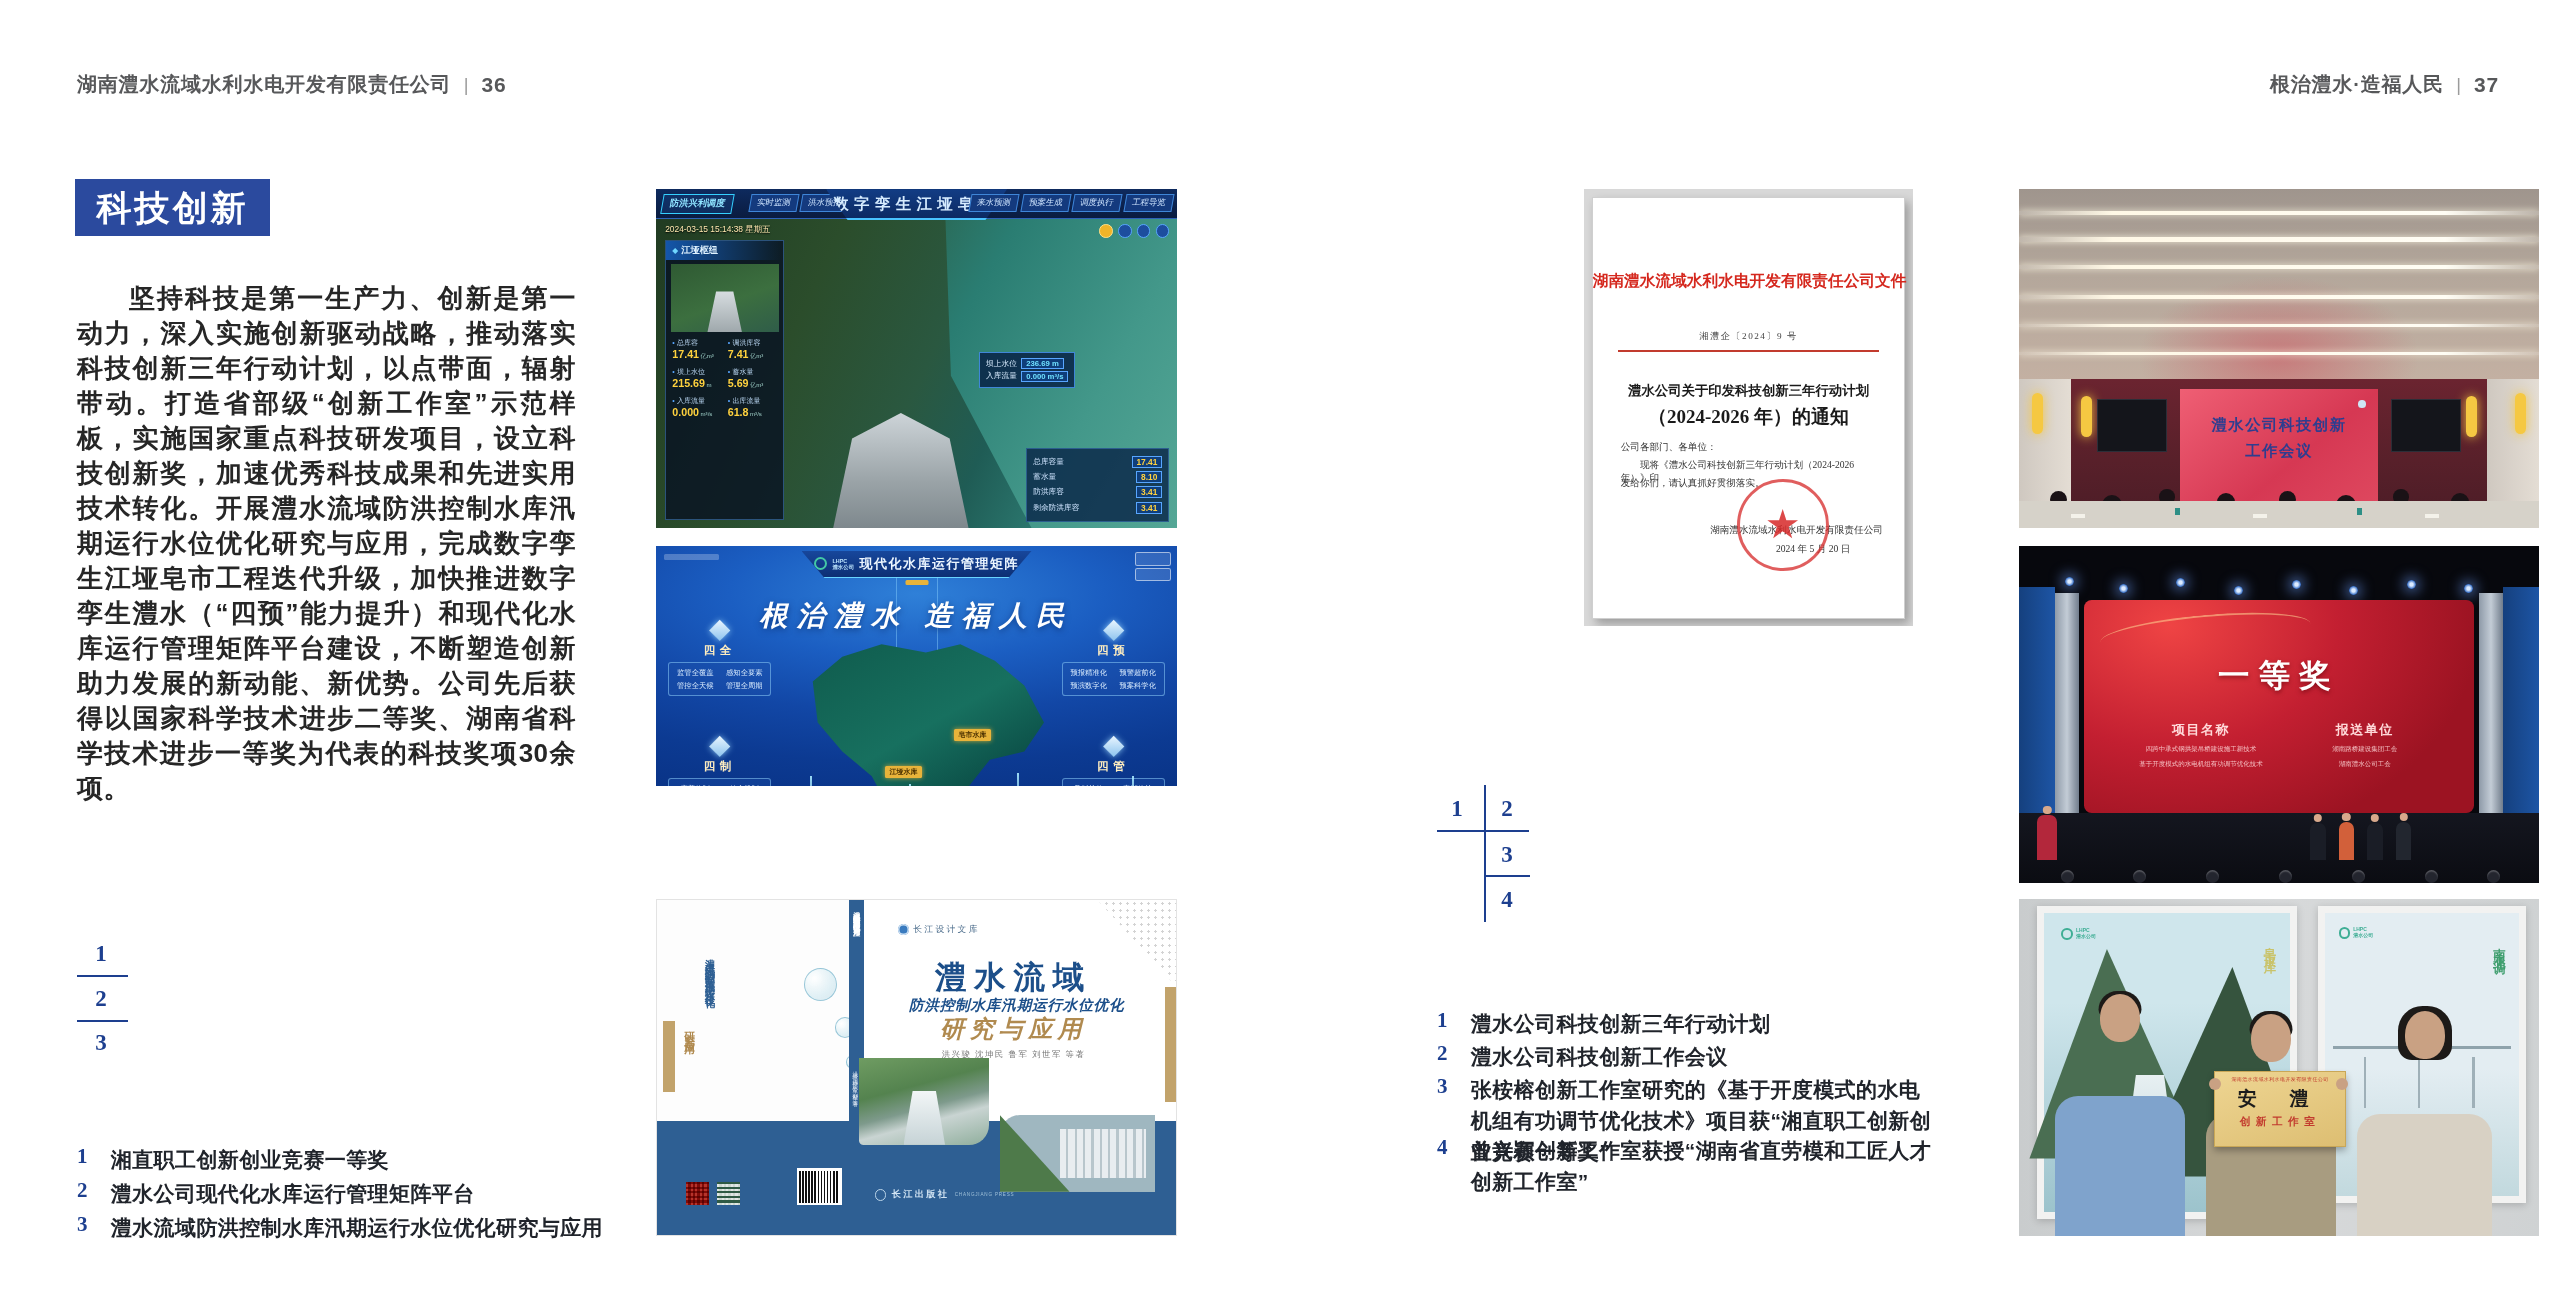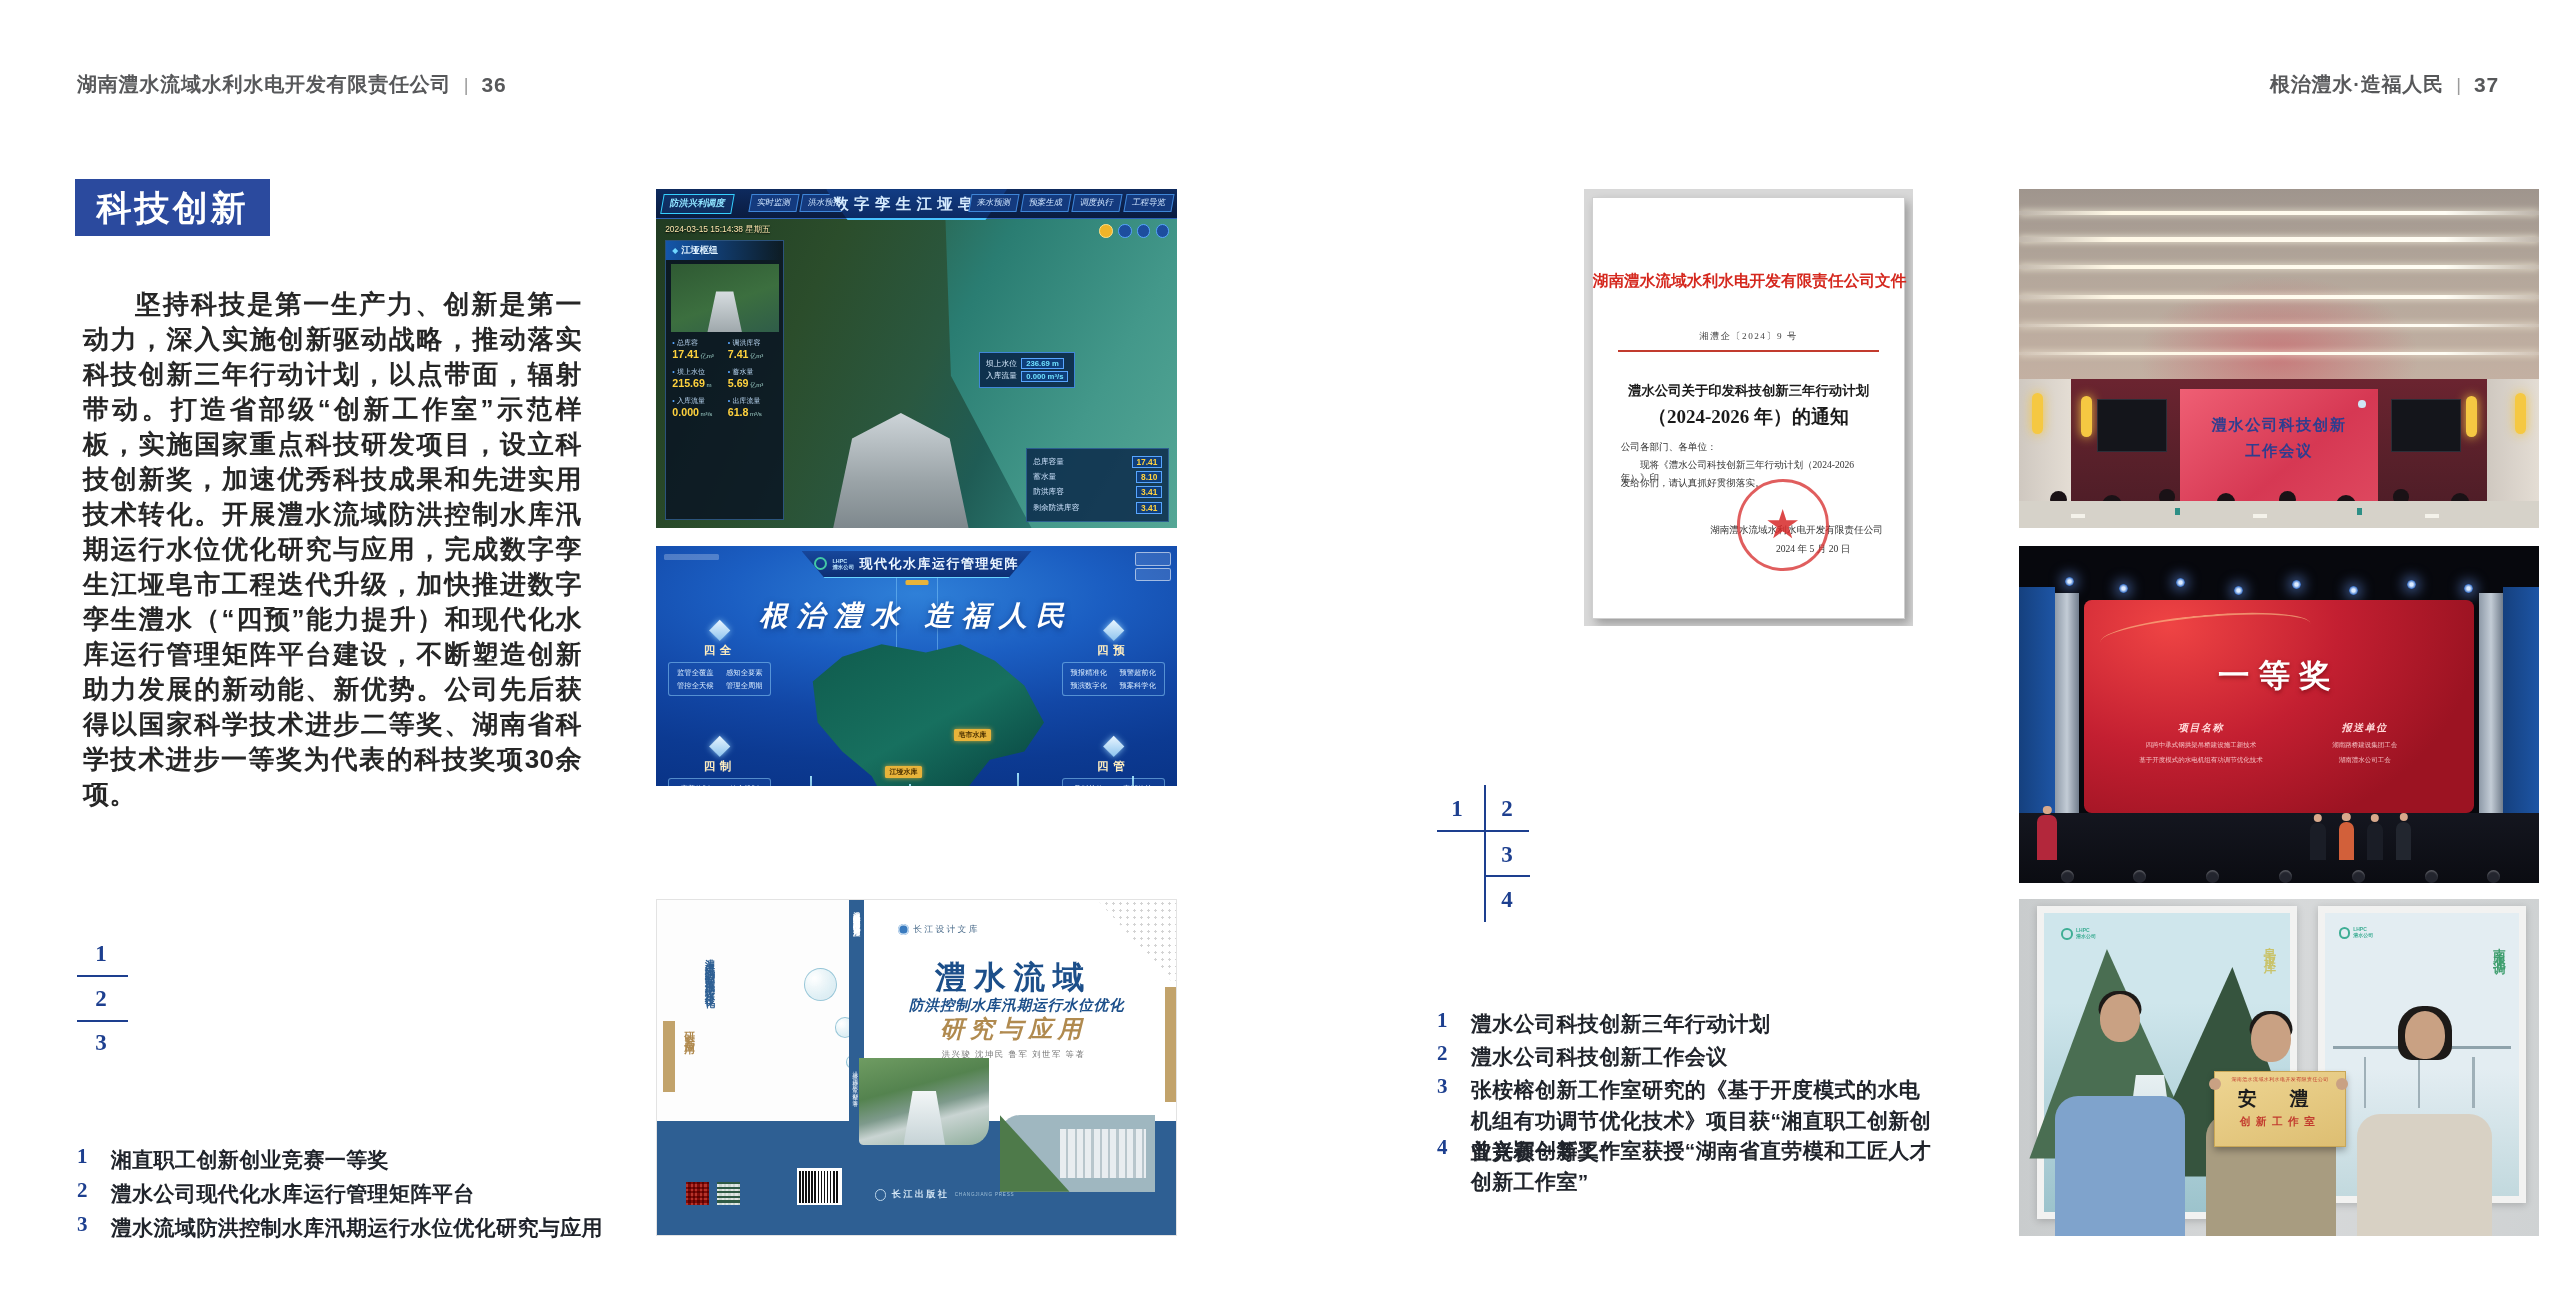--- a/index.html
+++ b/index.html
@@ -11,21 +11,21 @@
   .hdr{position:absolute;top:71px;font-size:20px;font-weight:bold;color:#57585a;letter-spacing:0.8px;display:flex;align-items:center;gap:12.3px;}
   .hdr-l{left:77px;}
   .hdr-r{right:77px;}
   .hdr-sep{font-weight:400;color:#9b9b9b;font-size:18.4px;}
   .hdr-num{font-size:21px;}
 
   
   .badge{position:absolute;left:75px;top:179px;height:57px;line-height:57px;padding:0 21.5px;
          background:#2b4a9e;color:#fff;font-size:35px;font-weight:bold;letter-spacing:3.1px;}
   .body-text{position:absolute;left:77px;top:281px;width:499px;font-size:26px;line-height:35px;
-             color:#262626;font-weight:600;text-align:justify;text-indent:2em;letter-spacing:0.4px;margin:6px;}
+             color:#262626;font-weight:600;text-align:justify;text-indent:2em;letter-spacing:0.4px;margin:0;}
 
   .idx-num{position:absolute;width:34px;text-align:center;color:#1d3f8f;font-weight:bold;
            font-size:23px;font-family:"Liberation Serif","DejaVu Serif",serif;}
   .idx-line{position:absolute;height:1.5px;background:#1d3f8f;}
 
   .cap{position:absolute;display:flex;gap:15.4px;align-items:flex-start;}
   .cap-n{color:#1d3f8f;font-weight:bold;font-size:21px;font-family:"Liberation Serif","DejaVu Serif",serif;flex:0 0 18.4px;}
   .cap-t{color:#20242b;font-weight:bold;font-size:21px;line-height:31px;letter-spacing:0.4px;}
   .caps-r .cap-t{width:467px;}
 
@@ -191,21 +191,21 @@
   #fig6{left:1979px;top:534px;width:520px;height:337px;background:#07080d;}
   .a-light{position:absolute;width:9.2px;height:9.2px;border-radius:50%;background:radial-gradient(circle,#dcebff 0 25%,#3e74c8 65%,transparent);box-shadow:0 0 12.3px 3.1px rgba(110,160,255,.65);}
   .a-side{position:absolute;top:12%;width:7%;height:88%;background:linear-gradient(90deg,#15407e,#1d55a5);}
   .a-pillar{position:absolute;top:14%;width:4.5%;height:78%;background:linear-gradient(90deg,#8e9aa8,#c3ccd6 50%,#717d8c);}
   .a-screen{position:absolute;left:12.5%;top:16%;width:75%;height:63%;border-radius:7.7px;
             background:radial-gradient(90% 120% at 22% 12%,#ef4444 0%,#c31f31 48%,#9c1322 88%);}
   .a-streak{position:absolute;left:4%;top:7%;width:54%;height:16%;border-top:2.3px solid rgba(255,215,150,.55);border-radius:50%;transform:rotate(-5deg);}
   .a-title{position:absolute;left:0;right:0;top:26%;text-align:center;font-size:31.5px;font-weight:bold;color:#fff;letter-spacing:9.2px;
            font-family:"Liberation Serif","DejaVu Serif",serif;text-shadow:0 1.5px 4.6px rgba(90,0,10,.6);}
   .a-col{position:absolute;top:57%;width:32%;text-align:center;}
-  .a-colh{font-size:10px;font-weight:bold;color:#ffd9d9;letter-spacing:1.5px;font-style:italic;}
+  .a-colh{font-size:13px;font-weight:bold;color:#ffd9d9;letter-spacing:1.5px;}
   .a-row{font-size:6.5px;color:rgba(255,218,218,.85);margin-top:6.1px;white-space:nowrap;overflow:hidden;}
   .a-stage{position:absolute;left:0;bottom:0;width:100%;height:21%;background:linear-gradient(180deg,#14161f,#0b0c12);}
   .a-fig{position:absolute;bottom:7%;border-radius:7px 7px 0 0;}
   .a-head{position:absolute;left:50%;transform:translateX(-50%);top:-9.2px;width:8.4px;height:8.4px;border-radius:50%;background:#d8a98c;}
   .a-spk{position:absolute;bottom:0;width:13px;height:13px;border-radius:50%;background:#23252e;box-shadow:inset 0 1.5px 1.5px rgba(255,255,255,.25);}
 
   
   #fig7{left:1979px;top:887px;width:520px;height:337px;background:linear-gradient(90deg,#c9cccd,#d7d9da 50%,#cfd2d3);}
   .g-poster{position:absolute;top:2%;border:7px solid #f2f2f1;box-sizing:border-box;box-shadow:0 2.3px 7.7px rgba(0,0,0,.18);}
   .g-p1{left:3.5%;width:50%;height:93%;background:linear-gradient(180deg,#cfe6ec 0 30%,#9cc3cc 100%);}

